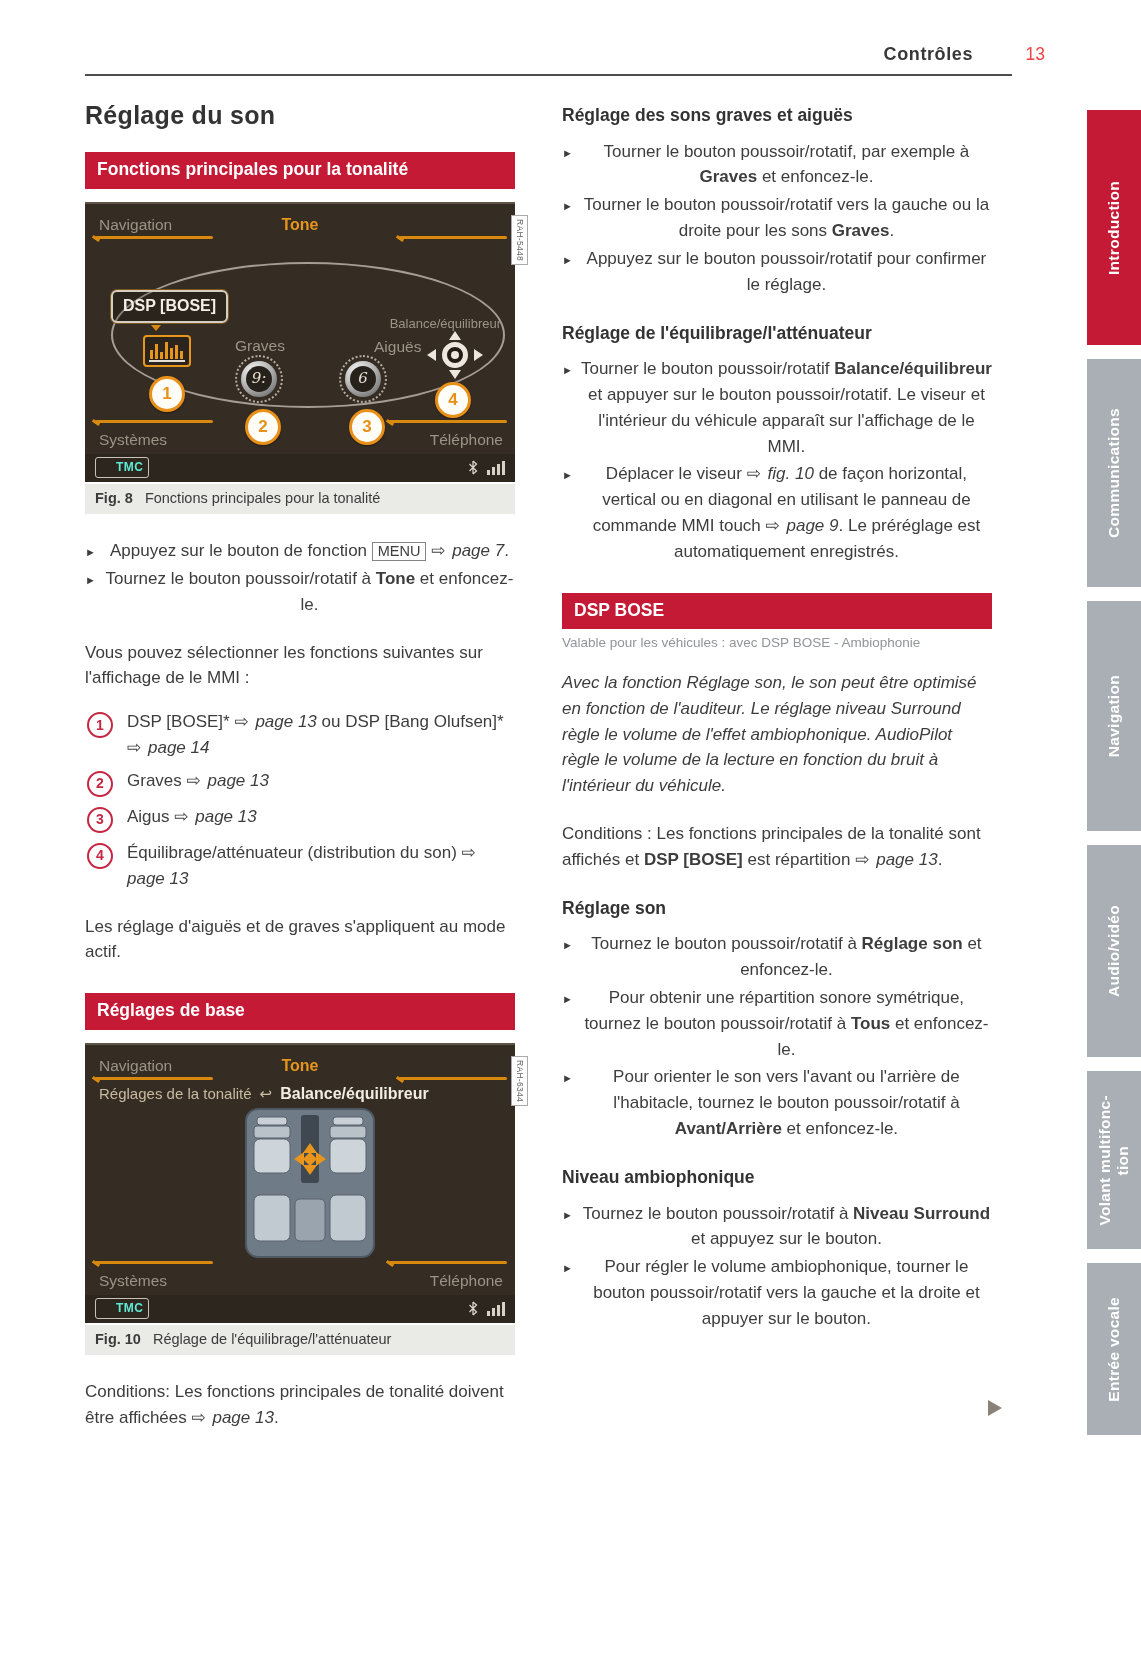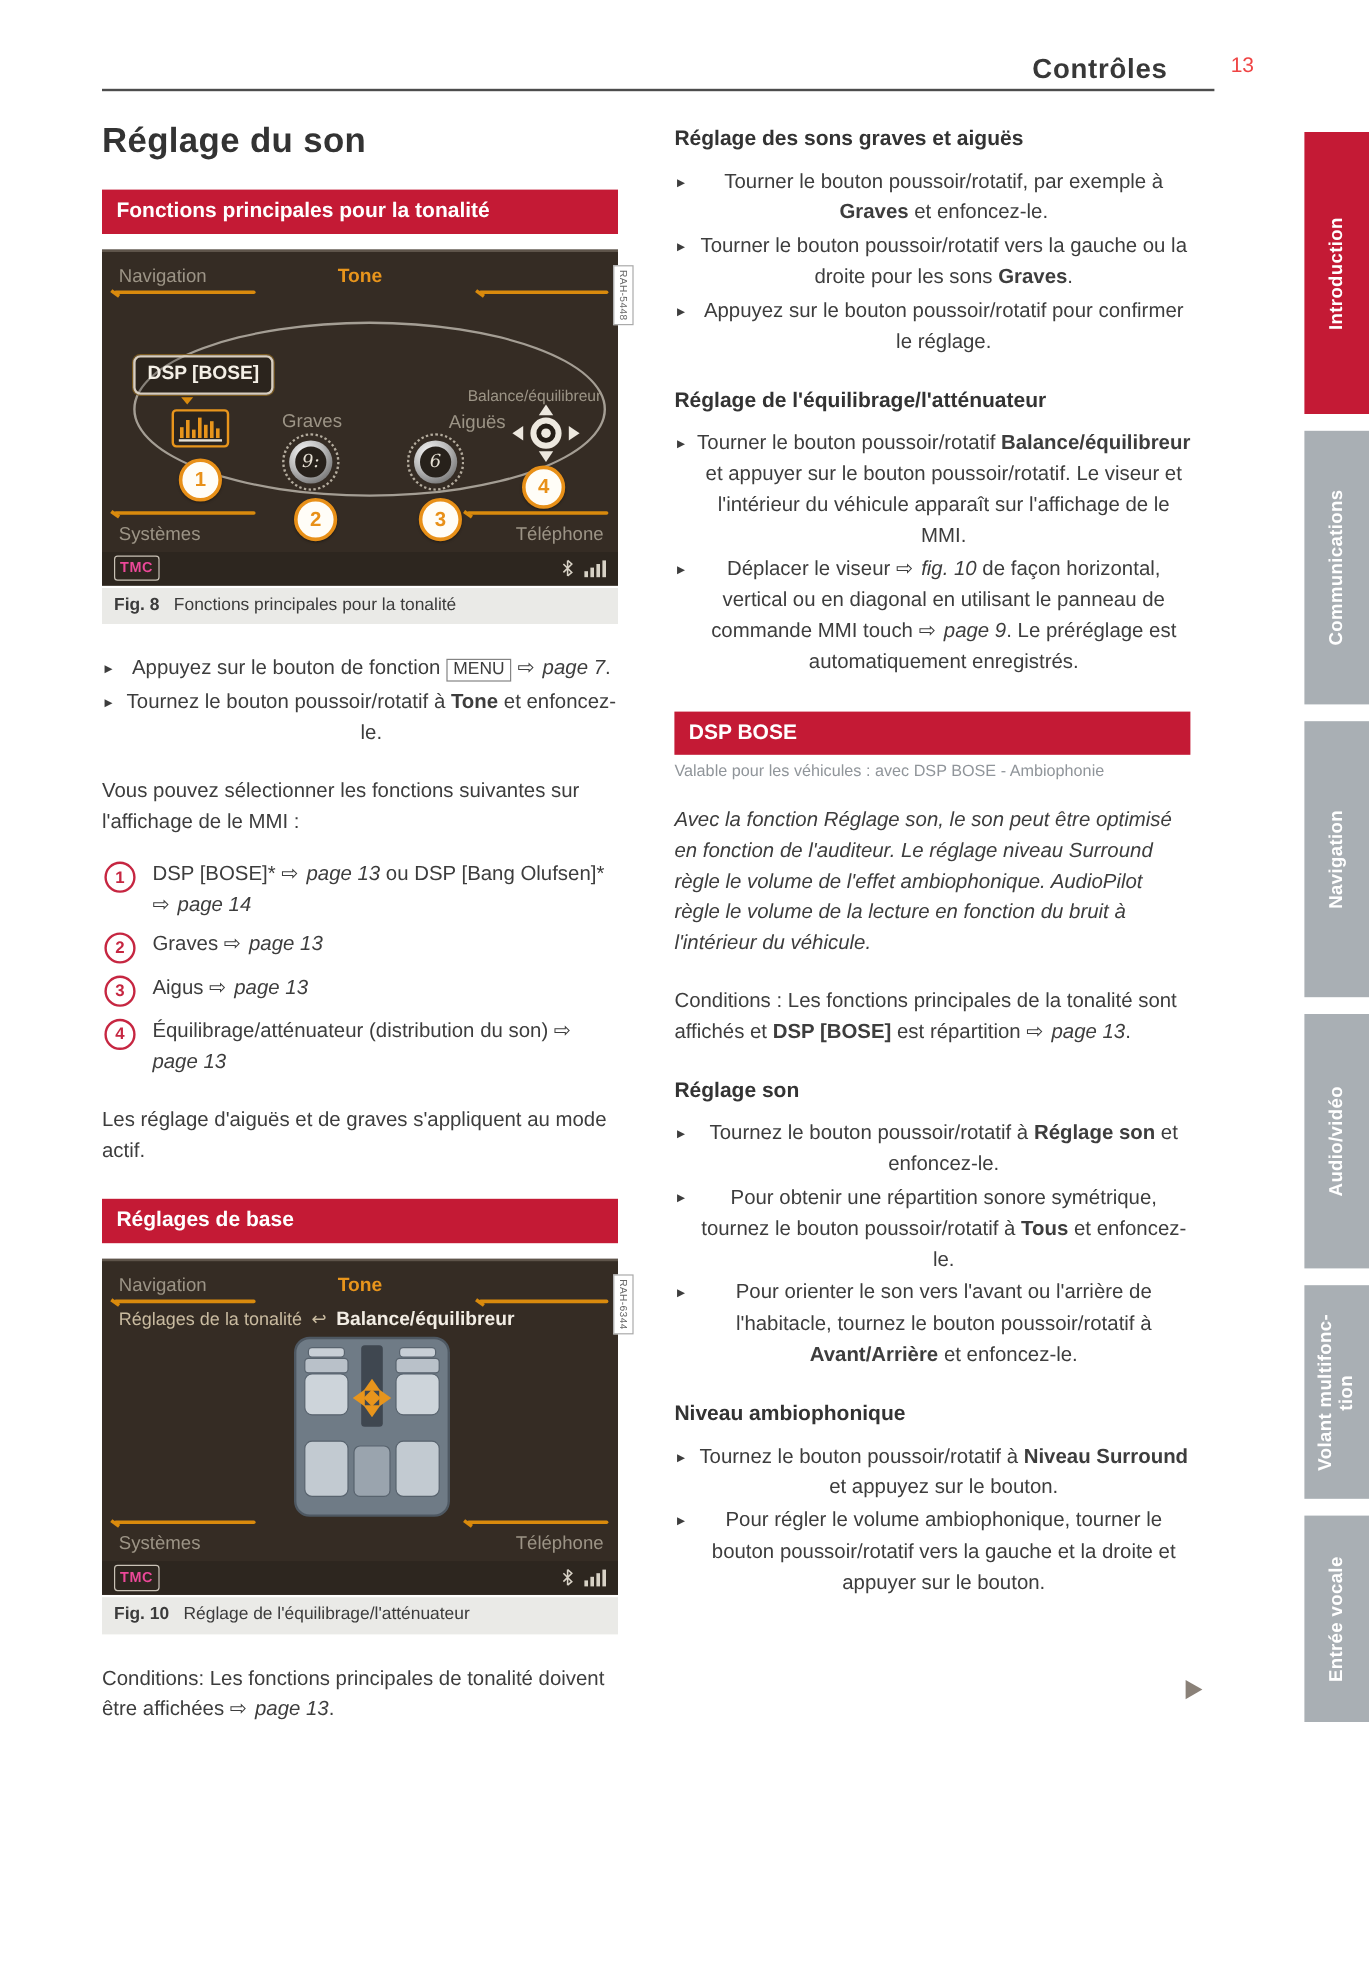--- a/index.html
+++ b/index.html
@@ -1,28 +1,28 @@
 <!DOCTYPE html>
 <html><head>
 <meta charset="utf-8">
 <style>
   html,body{margin:0;padding:0;}
   body{
     width:1141px;height:1653px;position:relative;background:#ffffff;
     font-family:"Liberation Sans",sans-serif;color:#3d3d3d;overflow:hidden;
   }
   
-  .hdr-section{position:absolute;top:44px;right:168px;font-size:23px;font-weight:bold;color:#383838;letter-spacing:0.6px;}
+  .hdr-section{position:absolute;top:44px;right:168px;font-size:18px;font-weight:bold;color:#383838;letter-spacing:0.6px;}
   .hdr-num{position:absolute;top:44px;right:96px;font-size:17.5px;font-weight:normal;color:#ef4444;}
   .hdr-rule{position:absolute;top:74px;left:85px;width:927px;height:2px;background:#4d4d4d;}
   
   .col{position:absolute;top:96px;width:430px;font-size:17px;line-height:1.52;color:#3d3d3d;}
   .col-left{left:85px;}
   .col-right{left:562px;}
-  h1{font-size:29px;font-weight:bold;color:#333;margin:0 0 18px 0;letter-spacing:0.3px;}
+  h1{font-size:25px;font-weight:bold;color:#333;margin:0 0 18px 0;letter-spacing:0.3px;}
   h3{font-size:17.5px;font-weight:bold;color:#333;margin:22px 0 10px 0;}
   p{margin:0 0 10px 0;}
   .banner{background:#C41A35;color:#fff;font-weight:bold;font-size:17.5px;padding:4px 12px 6px 12px;margin:0 0 13px 0;}
   .mt28{margin-top:28px;} .mt24{margin-top:24px;} .mt22{margin-top:22px;} .mt18{margin-top:18px;} .mt6{margin-top:6px;}
   .seg-b{font-weight:bold;} .seg-i{font-style:italic;}
   .ref-arrow{font-style:normal;margin-right:2px;}
   .menu-box{border:1.5px solid #848484;padding:0 5px 1px 5px;font-size:14.5px;white-space:nowrap;}
   .small-grey{color:#90959A;font-size:13.5px;margin:4px 0 16px 0;}
   .italic-par{font-style:italic;}
   
@@ -74,21 +74,21 @@
   .c1{left:64px;top:172px;} .c2{left:160px;top:205px;} .c3{left:264px;top:205px;} .c4{left:350px;top:178px;}
   .joy{position:absolute;left:342px;top:128px;width:56px;height:46px;}
   .joy-ring{position:absolute;left:15px;top:10px;width:26px;height:26px;border:5px solid #EDE8DF;border-radius:50%;background:#241D16;box-sizing:border-box;}
   .joy-dot{position:absolute;left:50%;top:50%;width:8px;height:8px;margin:-4px 0 0 -4px;background:#EDE8DF;border-radius:50%;}
   .joy-t{position:absolute;width:0;height:0;}
   .joy-up{left:22px;top:-1px;border-left:6px solid transparent;border-right:6px solid transparent;border-bottom:9px solid #EDE8DF;}
   .joy-down{left:22px;bottom:-1px;border-left:6px solid transparent;border-right:6px solid transparent;border-top:9px solid #EDE8DF;}
   .joy-left{left:0;top:17px;border-top:6px solid transparent;border-bottom:6px solid transparent;border-right:9px solid #EDE8DF;}
   .joy-right{right:0;top:17px;border-top:6px solid transparent;border-bottom:6px solid transparent;border-left:9px solid #EDE8DF;}
   .tmc-bar{position:absolute;left:0;right:0;bottom:0;height:28px;background:#2D261F;display:flex;align-items:center;justify-content:space-between;padding:0 10px;}
-  .tmc-box{border:1.5px solid #C9C2B6;border-radius:3px;color:#ec4899;font-size:12px;font-weight:bold;padding:0 4px 1px 4px;letter-spacing:0.5px;}
+  .tmc-box{border:1.5px solid #C9C2B6;border-radius:3px;color:#5eead4;font-size:12px;font-weight:bold;padding:0 4px 1px 20px;letter-spacing:0.5px;}
   .status-right{display:flex;align-items:flex-end;gap:7px;}
   .sigbars{display:flex;align-items:flex-end;}
   .sigbars i{display:block;width:3px;background:#D8D2C6;margin-left:2px;}
   .sigbars i:nth-child(1){height:5px;} .sigbars i:nth-child(2){height:8px;}
   .sigbars i:nth-child(3){height:11px;} .sigbars i:nth-child(4){height:14px;}
   .ref-tag{position:absolute;right:-13px;top:13px;writing-mode:vertical-rl;font-size:8.5px;color:#666;background:#fff;border:1px solid #aaa;padding:3px 1px;letter-spacing:0.3px;}
   .caption{background:#EAEAE7;color:#3b3b3b;font-size:14.5px;padding:5px 10px 6px 10px;display:flex;gap:12px;line-height:1.35;margin-top:2px;}
   .cap-label{font-weight:bold;flex:none;}
   
   .breadcrumb{position:absolute;left:14px;top:37px;display:flex;align-items:center;gap:8px;white-space:nowrap;}

